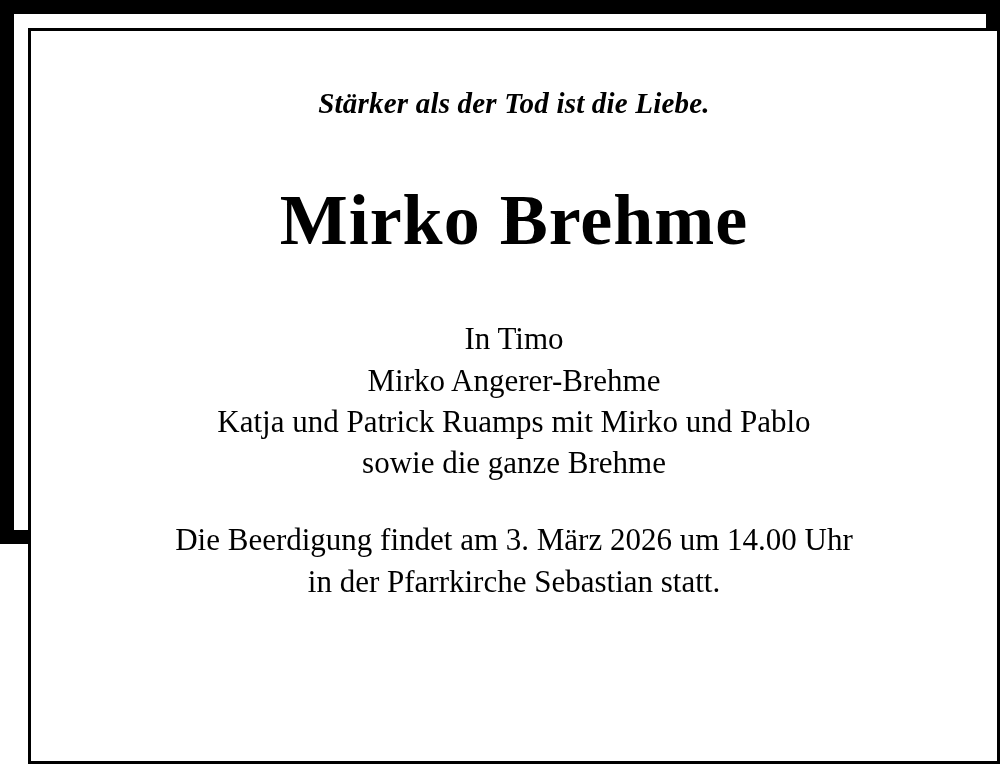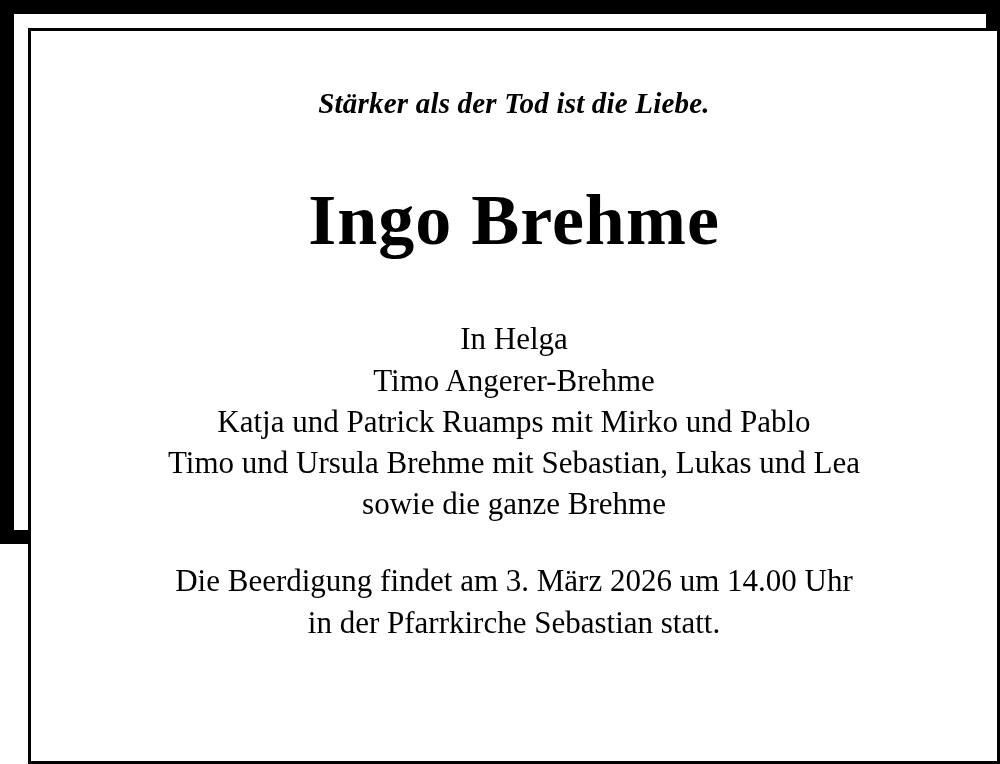--- a/index.html
+++ b/index.html
@@ -108,29 +108,28 @@
 </style>
 </head>
 <body>
 
 <div class="obituary-frame">
   <div class="obituary-inner">
     <div class="content">
 
       <div class="epitaph">Stärker als der Tod ist die Liebe.</div>
 
-      <div class="deceased-name">Ingo Brehme</div>
+      <div class="deceased-name">Mirko Brehme</div>
 
 
 
       <div class="tribute">
-        <span class="line">In Helga</span>
-        <span class="line">Timo Angerer-Brehme</span>
+        <span class="line">In Timo</span>
+        <span class="line">Mirko Angerer-Brehme</span>
         <span class="line">Katja und Patrick Ruamps mit Mirko und Pablo</span>
-        <span class="line">Timo und Ursula Brehme mit Sebastian, Lukas und Lea</span>
         <span class="line">sowie die ganze Brehme</span>
       </div>
 
       <div class="funeral-info">
         <span class="line">Die Beerdigung findet am 3. März 2026 um 14.00 Uhr</span>
         <span class="line">in der Pfarrkirche Sebastian statt.</span>
       </div>
 
     </div>
   </div>

